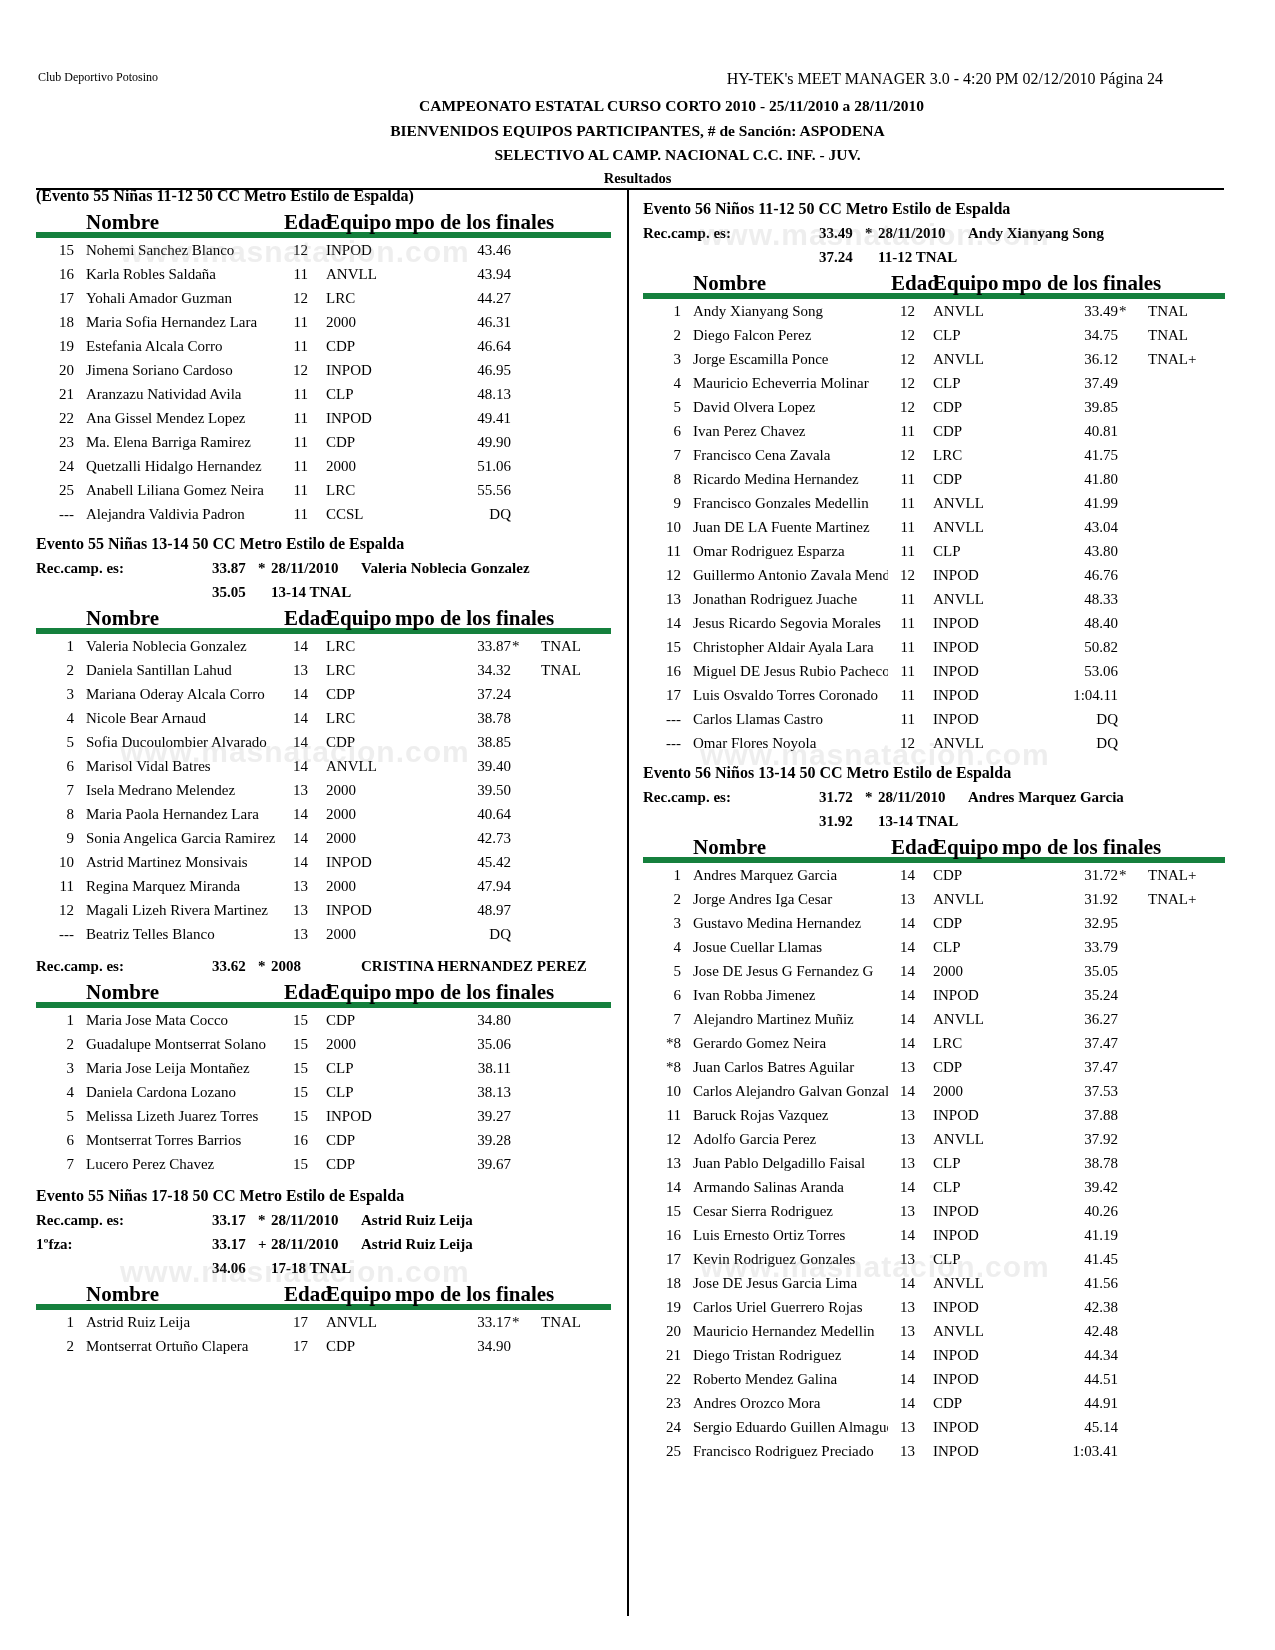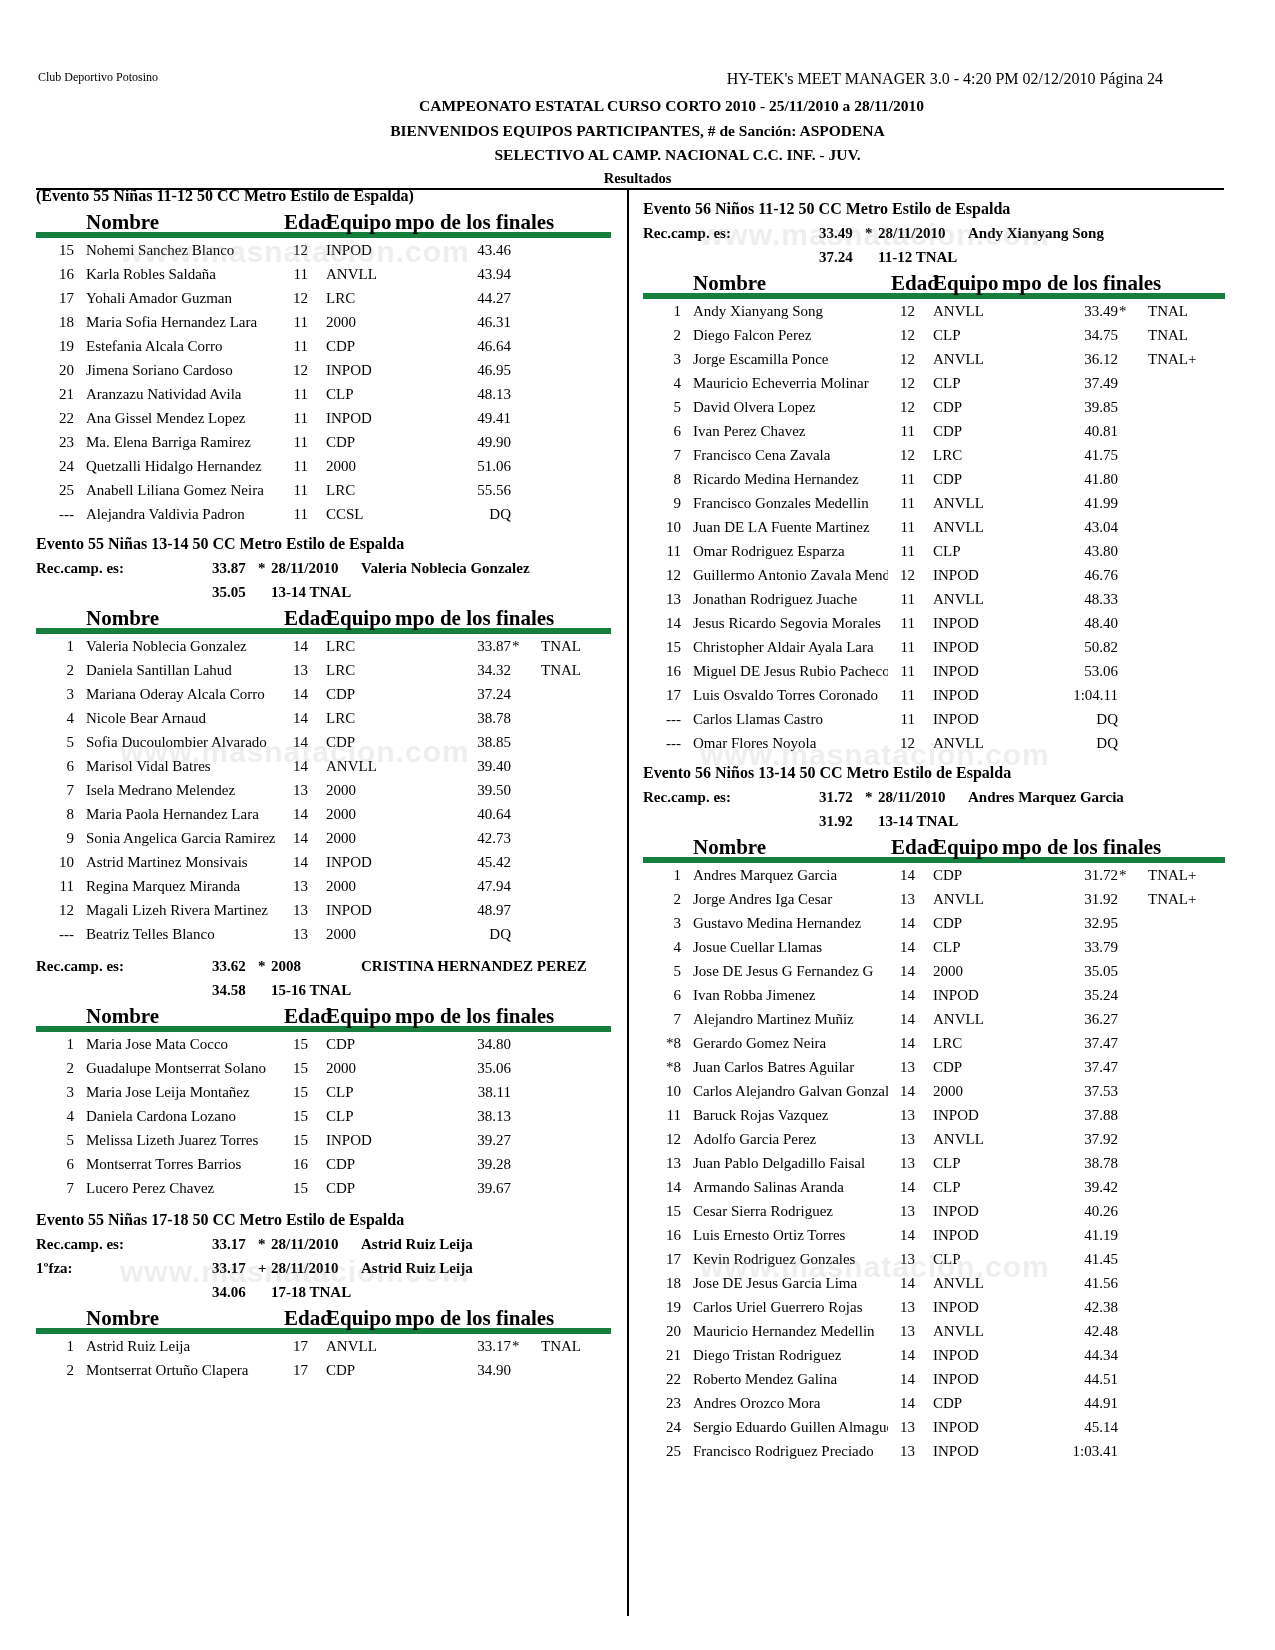--- a/index.html
+++ b/index.html
@@ -309,24 +309,20 @@
       </div>
     </div>
     <div class="event" style="margin-top: 8px;">
       <div class="rec-line">
         <span class="rec-label">Rec.camp. es:</span>
         <span class="rec-time">33.62</span>
         <span class="rec-mark">*</span>
         <span class="rec-date">2008</span>
         <span class="rec-name">CRISTINA HERNANDEZ PEREZ</span>
       </div>
-      <div class="rec-line">
-        <span class="std-time">34.58</span>
-        <span class="std-label">15-16 TNAL</span>
-      </div>
       <div class="thead">
         <span class="th-name">Nombre</span>
         <span class="th-age">Edad</span>
         <span class="th-team">Equipo</span>
         <span class="th-time">mpo de los finales</span>
       </div>
       <div class="row">
         <span class="r-place">1</span>
         <span class="r-name">Maria  Jose Mata Cocco</span>
         <span class="r-age">15</span>

